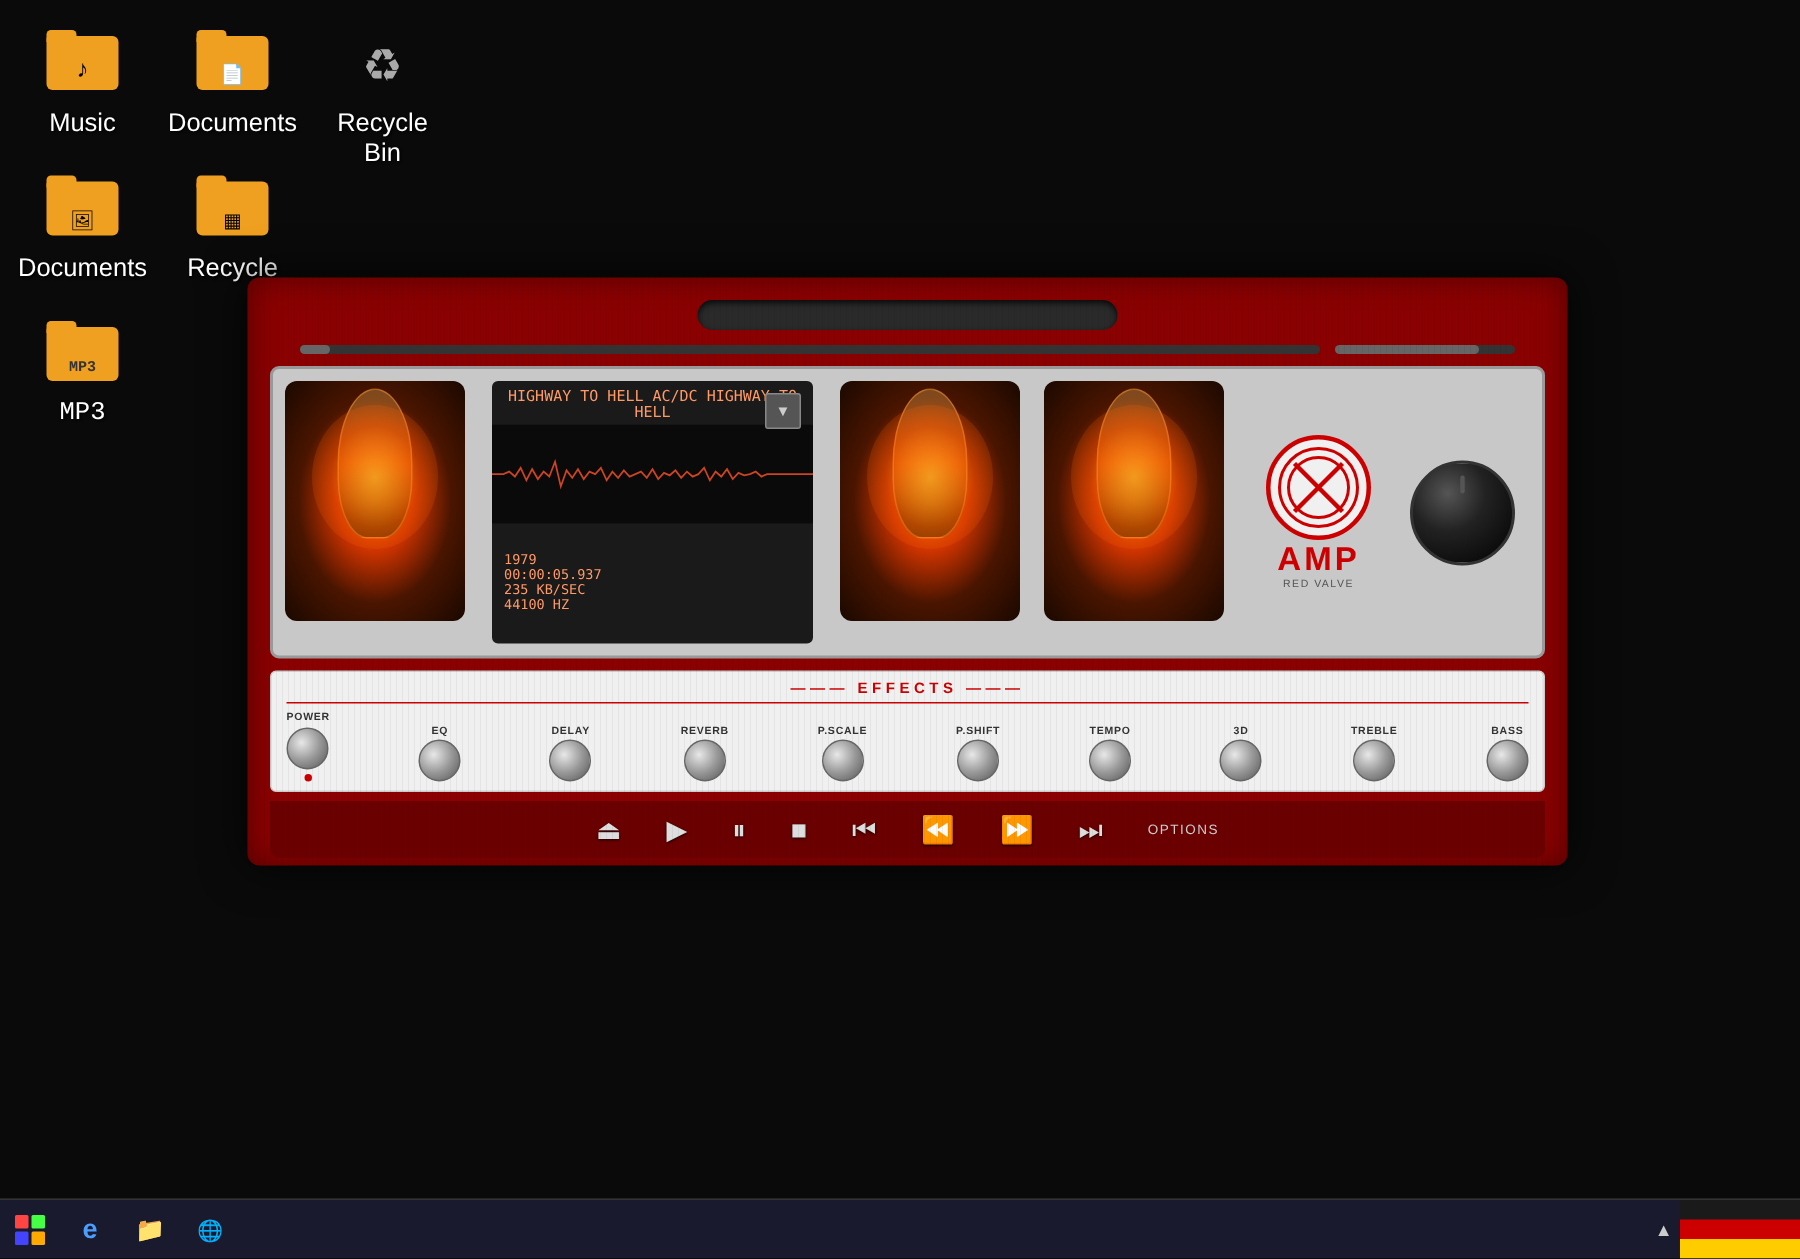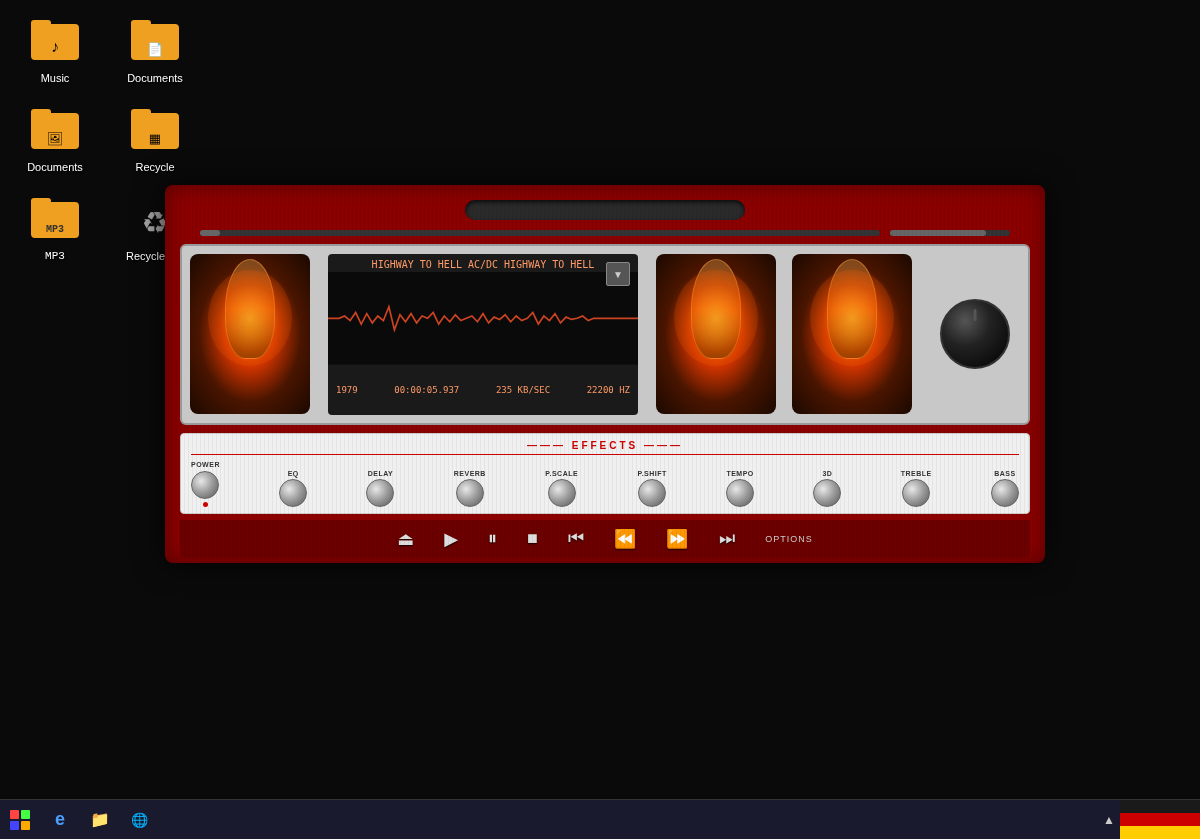--- a/index.html
+++ b/index.html
@@ -43,21 +43,21 @@
 
     .icon-img {
       width: 48px;
       height: 48px;
       margin-bottom: 4px;
       position: relative;
     }
 
     .icon-label {
       color: #fff;
-      font-size: 11px;
+      font-size: 17px;
       text-align: center;
       text-shadow: 1px 1px 2px #000;
     }
 
     
     .folder-icon {
       width: 48px;
       height: 40px;
       position: relative;
     }
@@ -240,20 +240,21 @@
       width: 100%;
       height: 100%;
     }
     .amp-info-bar {
       display: flex;
       justify-content: space-between;
       padding: 20px 8px;
       color: #ff9966;
       font-size: 9px;
       font-family: monospace;
+      flex-direction: column;
     }
 
     
     .display-dropdown {
       position: absolute;
       top: 8px;
       right: 8px;
       width: 24px;
       height: 24px;
       background: #555;
@@ -575,39 +576,52 @@
           <div class="amp-waveform">
             <svg viewBox="0 0 280 80" preserveAspectRatio="none" xmlns="http://www.w3.org/2000/svg">
               <rect width="280" height="80" fill="#0a0a0a"></rect>
               <polyline points="0,40 10,40 15,38 20,42 25,35 30,45 35,36 40,44 45,38 50,42 55,30 60,50 65,37 70,43 75,36 80,44 85,38 90,40 95,35 100,45 105,38 110,43 115,37 120,42 125,40 130,38 135,43 140,36 145,44 150,39 155,41 160,37 165,43 170,38 175,42 180,40 185,35 190,45 195,38 200,42 205,36 210,44 215,39 220,41 225,40 230,38 235,42 240,40 245,40 250,40 260,40 270,40 280,40" fill="none" stroke="#cc4422" stroke-width="1.5"></polyline>
             </svg>
           </div>
           <div class="amp-info-bar">
             <span>1979</span>
             <span>00:00:05.937</span>
             <span>235 KB/SEC</span>
-            <span>22200 HZ</span>
+            <span>44100 HZ</span>
           </div>
 
           <div class="display-dropdown">
             <span style="color:#ccc;font-size:10px;">▼</span>
           </div>
         </div>
 
         <div style="width:6px;"></div>
 
         <div class="tube">
           <div class="tube-glass"></div>
         </div>
         <div style="width:4px;"></div>
         <div class="tube">
           <div class="tube-glass"></div>
         </div>
         <div style="width:6px;"></div>
 
+        <div class="amp-logo">
+          <div class="amp-logo-circle">
+            <div style="position:relative;width:54px;height:54px;border-radius:50%;border:2px solid #cc0000;display:flex;align-items:center;justify-content:center;background:#f0f0f0;">
+              <svg width="44" height="44" viewBox="0 0 44 44">
+                <circle cx="22" cy="22" r="20" fill="none" stroke="#cc0000" stroke-width="2"></circle>
+                <line x1="6" y1="6" x2="38" y2="38" stroke="#cc0000" stroke-width="3"></line>
+                <line x1="38" y1="6" x2="6" y2="38" stroke="#cc0000" stroke-width="3"></line>
+              </svg>
+            </div>
+          </div>
+          <div class="amp-logo-text" style="font-size:22px;font-weight:bold;color:#cc0000;letter-spacing:2px;">AMP</div>
+          <div class="amp-logo-sub" style="font-size:7px;color:#555;letter-spacing:1px;">RED VALVE</div>
+        </div>
 
         <div style="display:flex;align-items:center;justify-content:center;width:90px;">
           <div class="knob knob-black" style="width:70px;height:70px;background:radial-gradient(circle at 35% 30%, #555 0%, #222 40%, #000 100%);border:2px solid #333;border-radius:50%;position:relative;">
             <div style="position:absolute;top:8px;left:50%;transform:translateX(-50%);width:3px;height:12px;background:#555;border-radius:2px;"></div>
           </div>
         </div>
 
       </div>
 
       <div class="amp-effects">

